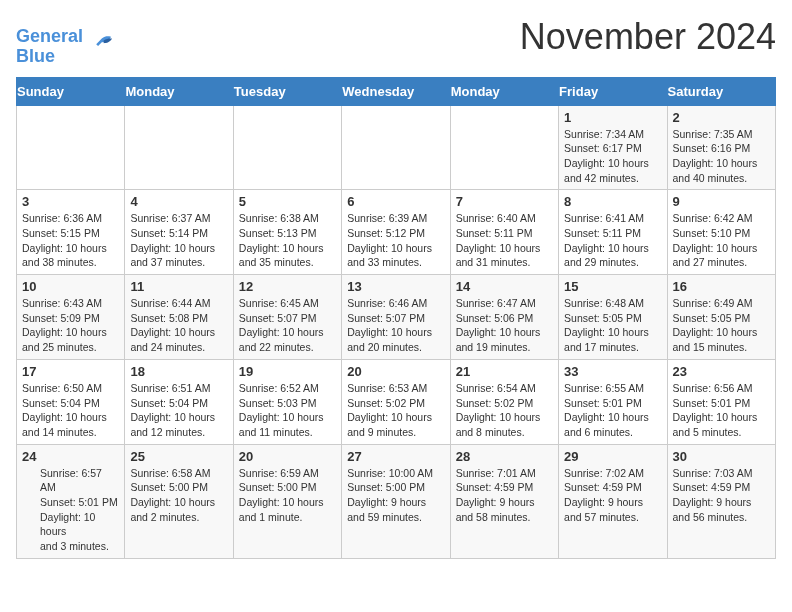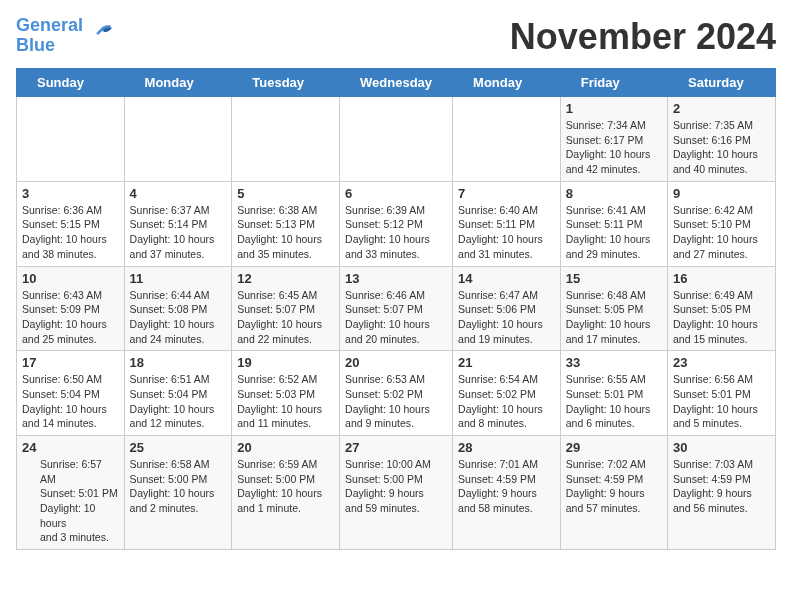--- a/index.html
+++ b/index.html
@@ -12,57 +12,57 @@
     }
     .header-section {
       display: flex;
       align-items: flex-start;
       justify-content: space-between;
       margin-bottom: 10px;
     }
     .logo {
       display: flex;
       align-items: center;
-      margin-top: 0;
+      margin-top: 11px;
     }
     .logo-text {
       font-size: 18px;
       font-weight: bold;
       color: #333;
       line-height: 1.1;
     }
     .logo-text span {
       color: #4a90d9;
     }
     .logo-icon {
       width: 28px;
       height: 28px;
       margin-left: 2px;
     }
     .title-section {
       text-align: right;
     }
     .main-title {
       font-size: 36px;
-      font-weight: bold;
+      font-weight: normal;
       color: #333;
     }
     .subtitle {
       font-size: 16px;
       color: #555;
     }
     table {
       width: 100%;
       border-collapse: collapse;
       font-size: 11px;
     }
     thead tr th {
       background-color: #3a7fc1;
       color: #fff;
-      padding: 6px 20px;
+      padding: 6px 0;
       text-align: left;
       font-size: 13px;
       font-weight: bold;
       border: 1px solid #3a7fc1;
     }
     tbody tr td {
       border: 1px solid #ccc;
       padding: 4px 5px;
       vertical-align: top;
       width: 14.28%;

